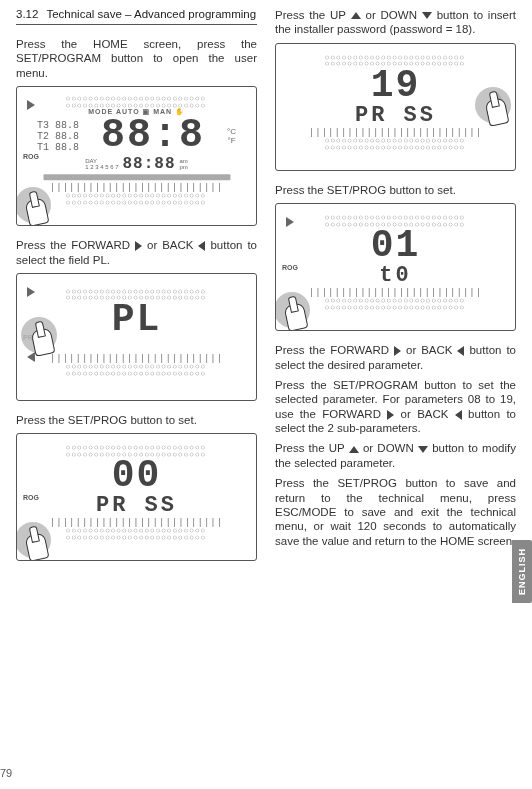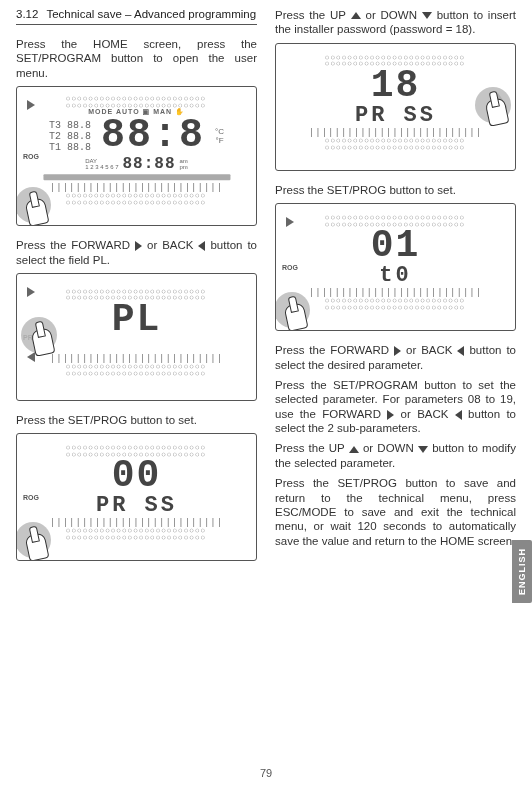--- a/index.html
+++ b/index.html
@@ -194,21 +194,21 @@
     justify-content: center;
     writing-mode: vertical-rl;
     transform: rotate(180deg);
     padding: 8px 2px;
     border-radius: 2px 0 0 2px;
   }
   .page-num {
     position: absolute;
     left: 0; right: 0;
     bottom: 10px;
-    text-align: center;
+    text-align: left;
     font-size: 11px;
     color: #555;
   }
 </style>
 </head>
 <body>
 
 <div class="columns">
 
   <div class="col">
@@ -218,21 +218,21 @@
       <span class="sec-title">Technical save – Advanced programming</span>
     </div>
     <hr class="rule">
 
     <p class="body">Press the HOME screen, press the SET/PROGRAM button to open the user menu.</p>
 
     <div class="figbox" style="height:140px;">
       <div class="lcd">
         <div class="dots">○○○○○○○○○○○○○○○○○○○○○○○○○<br>○○○○○○○○○○○○○○○○○○○○○○○○○</div>
         <div class="modeline">MODE  AUTO ▣ MAN ✋</div>
-        <div style="display:flex;justify-content:center;gap:10px;align-items:center;">
+        <div style="display:flex;justify-content:center;gap:22px;align-items:center;">
           <div style="text-align:left;">
             <div class="small7">T3 88.8</div>
             <div class="small7">T2 88.8</div>
             <div class="small7">T1 88.8</div>
           </div>
           <div class="big7" style="font-size:40px;">88:8</div>
           <div style="font-size:8px;color:#666;line-height:1.2;">
             <div>°C</div>
             <div>°F</div>
           </div>
@@ -304,21 +304,21 @@
 
   <div class="col">
 
     <p class="body">
       <span>Press the UP </span><span class="inline-icon ic-up"></span><span> or DOWN </span><span class="inline-icon ic-dn"></span><span> button to insert the installer password (password = 18).</span>
     </p>
 
     <div class="figbox">
       <div class="lcd">
         <div class="dots">○○○○○○○○○○○○○○○○○○○○○○○○○<br>○○○○○○○○○○○○○○○○○○○○○○○○○</div>
-        <div class="big7">18</div>
+        <div class="big7">19</div>
         <div class="mid7">PR SS</div>
         <div class="ticks">|||||||||||||||||||||||||||</div>
         <div class="dots">○○○○○○○○○○○○○○○○○○○○○○○○○<br>○○○○○○○○○○○○○○○○○○○○○○○○○</div>
       </div>
       <div class="arrows-right">
         <span class="tri-up"></span>
         <span style="font-size:6px;color:#666;text-align:center;">MOD</span>
         <span class="tri-dn"></span>
       </div>
       <div class="hand" style="right:-2px;top:50%;transform:translateY(-50%);">

